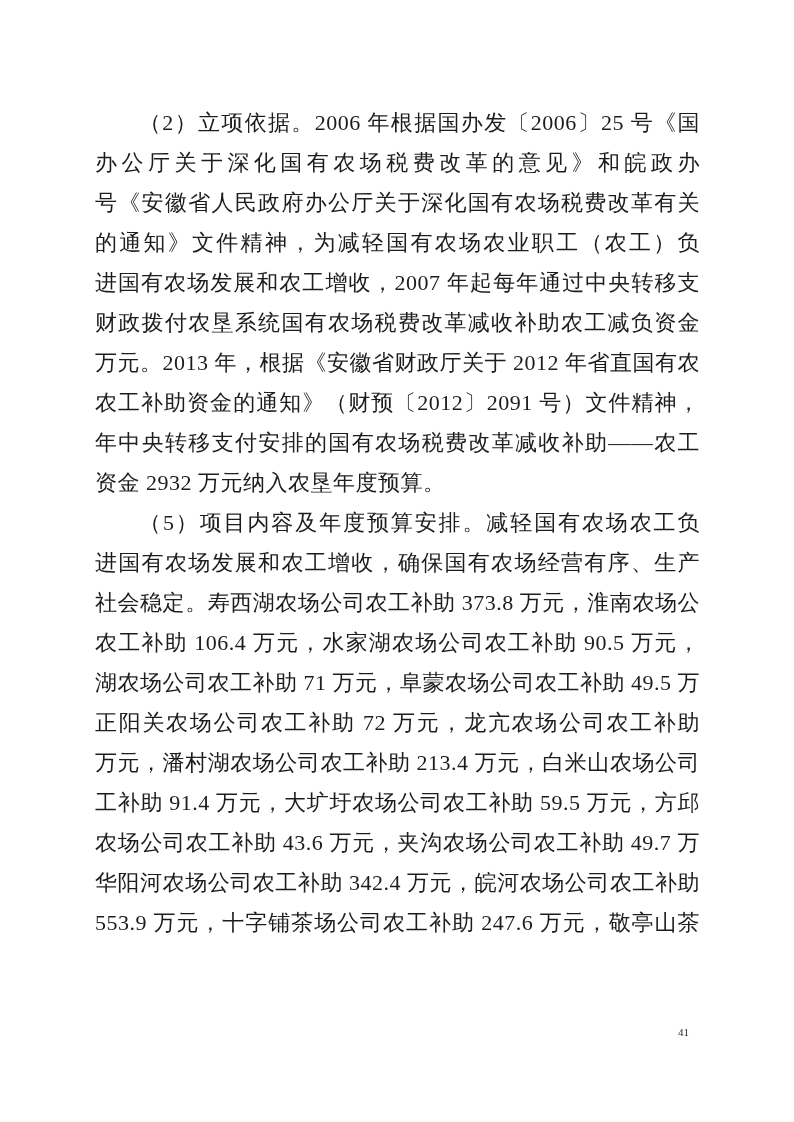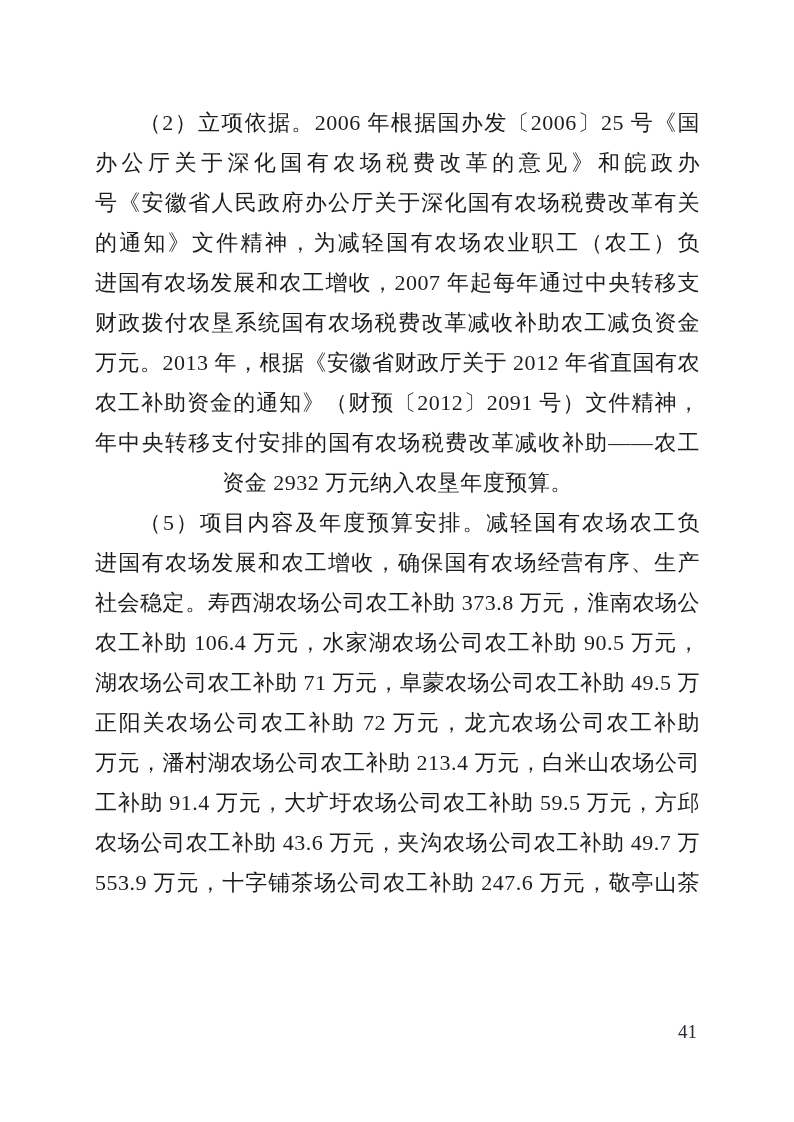--- a/index.html
+++ b/index.html
@@ -19,40 +19,40 @@
   .page-body {
     position: absolute;
     left: 95px;
     top: 103px;
     width: 605px;
   }
   .line {
     font-size: 22px;
     line-height: 40px;
     height: 40px;
-    text-align: center;
+    text-align: left;
     white-space: nowrap;
     overflow: visible;
     letter-spacing: 0.5px;
   }
   .line.fill {
     white-space: normal;
     text-align: justify;
     text-align-last: justify;
     text-justify: inter-character;
     overflow: hidden;
   }
   .line.indent {
     text-indent: 44px;
   }
   .page-number {
     position: absolute;
     top: 1022px;
     left: 678px;
-    font-size: 19px;
+    font-size: 11px;
     line-height: 20px;
     color: #2a2a33;
     font-family: "Liberation Serif", "DejaVu Serif", serif;
   }
 </style>
 </head>
 <body>
 
 <div class="page">
   <div class="page-body">
@@ -68,16 +68,17 @@
       <div class="line">资金 2932 万元纳入农垦年度预算。</div>
       <div class="line indent fill">（5）项目内容及年度预算安排。减轻国有农场农工负担，促</div>
       <div class="line fill">进国有农场发展和农工增收，确保国有农场经营有序、生产发展、</div>
       <div class="line fill">社会稳定。寿西湖农场公司农工补助 373.8 万元，淮南农场公司</div>
       <div class="line fill">农工补助 106.4 万元，水家湖农场公司农工补助 90.5 万元，东风</div>
       <div class="line fill">湖农场公司农工补助 71 万元，阜蒙农场公司农工补助 49.5 万元，</div>
       <div class="line fill">正阳关农场公司农工补助 72 万元，龙亢农场公司农工补助 173.9</div>
       <div class="line fill">万元，潘村湖农场公司农工补助 213.4 万元，白米山农场公司农</div>
       <div class="line fill">工补助 91.4 万元，大圹圩农场公司农工补助 59.5 万元，方邱湖</div>
       <div class="line fill">农场公司农工补助 43.6 万元，夹沟农场公司农工补助 49.7 万元，</div>
+      <div class="line fill">华阳河农场公司农工补助 342.4 万元，皖河农场公司农工补助</div>
       <div class="line fill">553.9 万元，十字铺茶场公司农工补助 247.6 万元，敬亭山茶场</div>
     </div>
   <div class="page-number">41</div>
 </div>
 
 </body></html>

